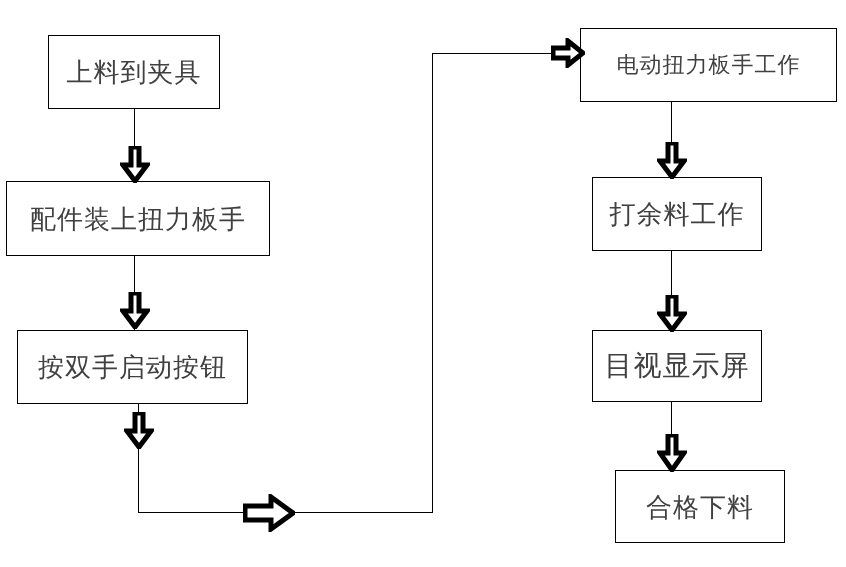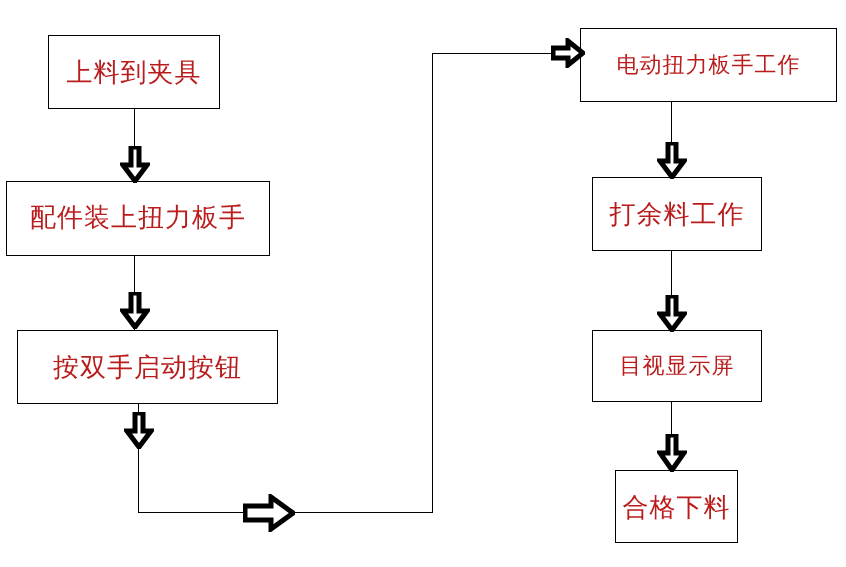--- a/index.html
+++ b/index.html
@@ -11,21 +11,21 @@
     font-family:"DejaVu Sans","Liberation Sans",sans-serif;
   }
   .node{
     position:absolute;
     box-sizing:border-box;
     background:#ffffff;
     border:1px solid #000000;
     display:flex;
     align-items:center;
     justify-content:center;
-    color:#b91c1c;
+    color:#404040;
     letter-spacing:1px;
     white-space:nowrap;
     line-height:1;
     z-index:3;
   }
   .conn{
     position:absolute;
     background:#000000;
     z-index:1;
   }
@@ -37,41 +37,41 @@
 </style>
 </head>
 <body>
 
 <div id="stage">
 
   <div class="node" style="left:48px;top:35px;width:172px;height:74px;font-size:26px;">
     <span>上料到夹具</span>
   </div>
 
-  <div class="node" style="left:6px;top:181px;width:264px;height:75px;font-size:26px;font-family:Liberation Mono, monospace;">
+  <div class="node" style="left:6px;top:181px;width:264px;height:75px;font-size:26px;">
     <span>配件装上扭力板手</span>
   </div>
 
-  <div class="node" style="left:17px;top:330px;width:261px;height:74px;font-size:26px;">
+  <div class="node" style="left:17px;top:330px;width:231px;height:74px;font-size:26px;">
     <span>按双手启动按钮</span>
   </div>
 
   <div class="node" style="left:580px;top:28px;width:257px;height:74px;font-size:22px;">
     <span>电动扭力板手工作</span>
   </div>
 
   <div class="node" style="left:592px;top:177px;width:170px;height:74px;font-size:26px;justify-content:center;">
     <span>打余料工作</span>
   </div>
 
-  <div class="node" style="left:592px;top:330px;width:170px;height:72px;font-size:22px;">
+  <div class="node" style="left:592px;top:330px;width:170px;height:72px;font-size:28px;">
     <span>目视显示屏</span>
   </div>
 
-  <div class="node" style="left:615px;top:470px;width:123px;height:73px;font-size:26px;">
+  <div class="node" style="left:615px;top:470px;width:170px;height:73px;font-size:26px;">
     <span>合格下料</span>
   </div>
 
   <div class="conn" style="left:134px;top:109px;width:1px;height:72px;"></div>
 
   <div class="conn" style="left:134px;top:256px;width:1px;height:74px;"></div>
 
   <div class="conn" style="left:138px;top:404px;width:1px;height:109px;"></div>
 
   <div class="conn" style="left:138px;top:512px;width:295px;height:1px;"></div>

